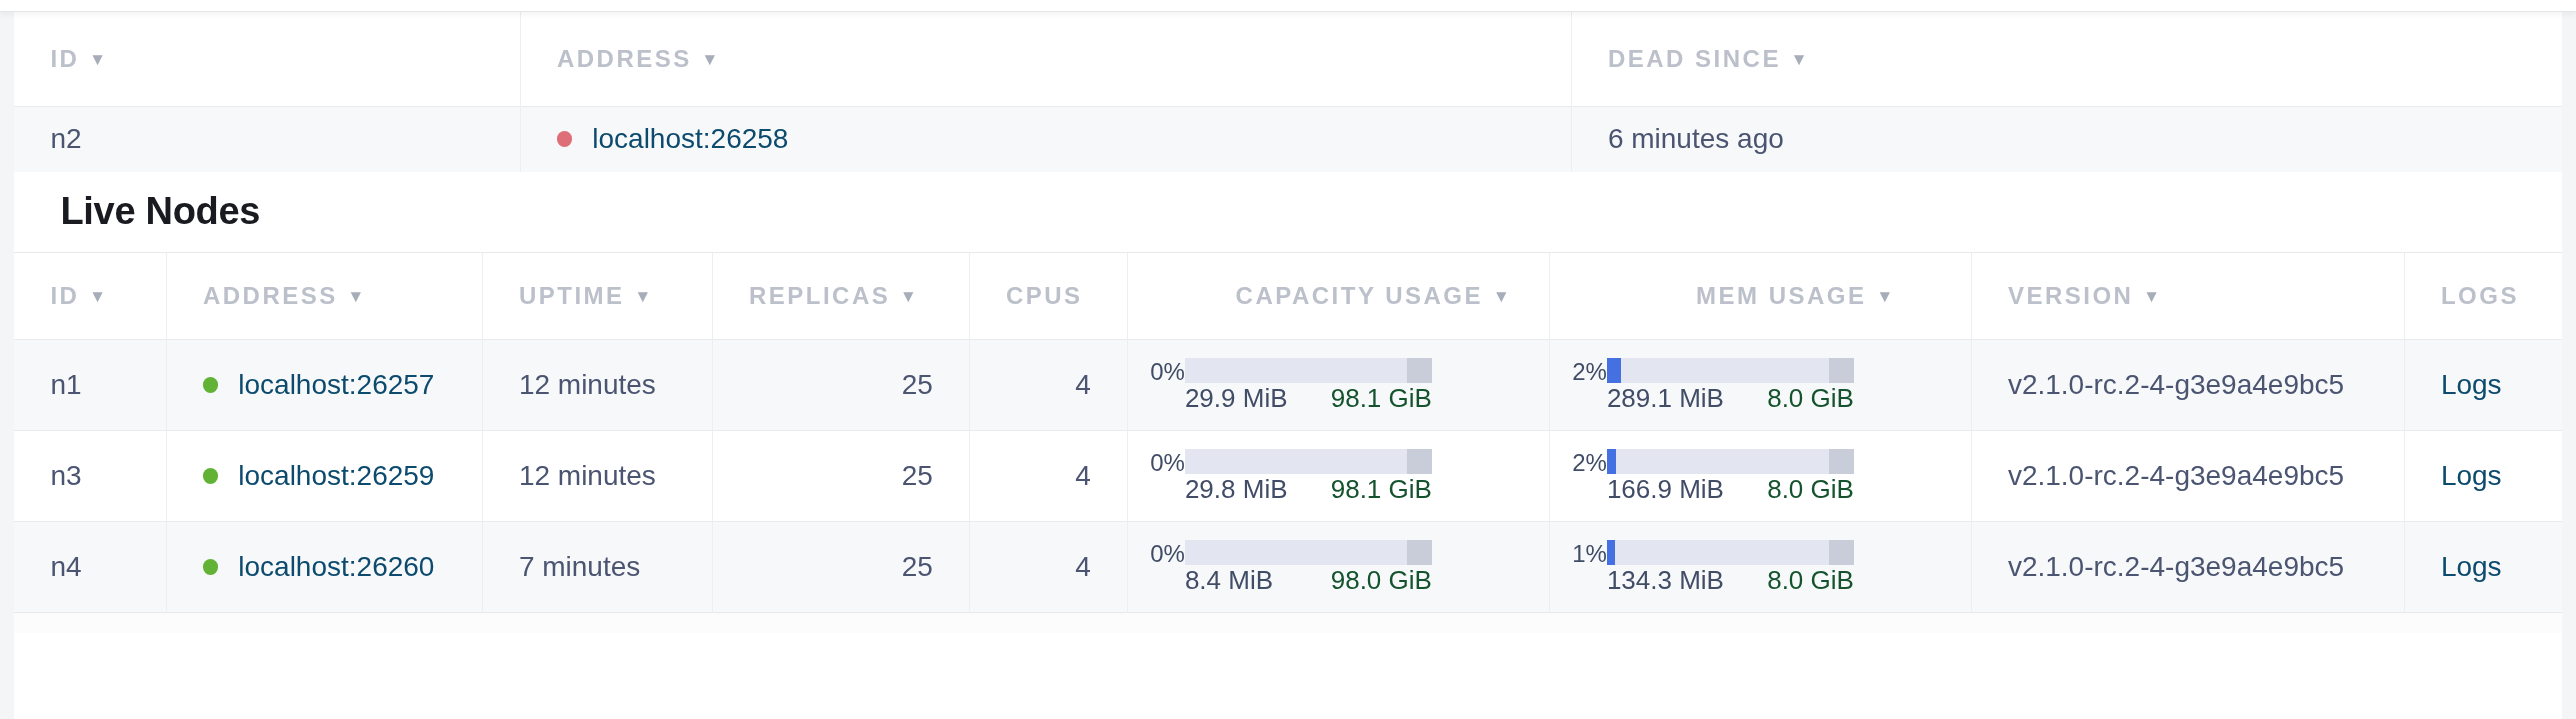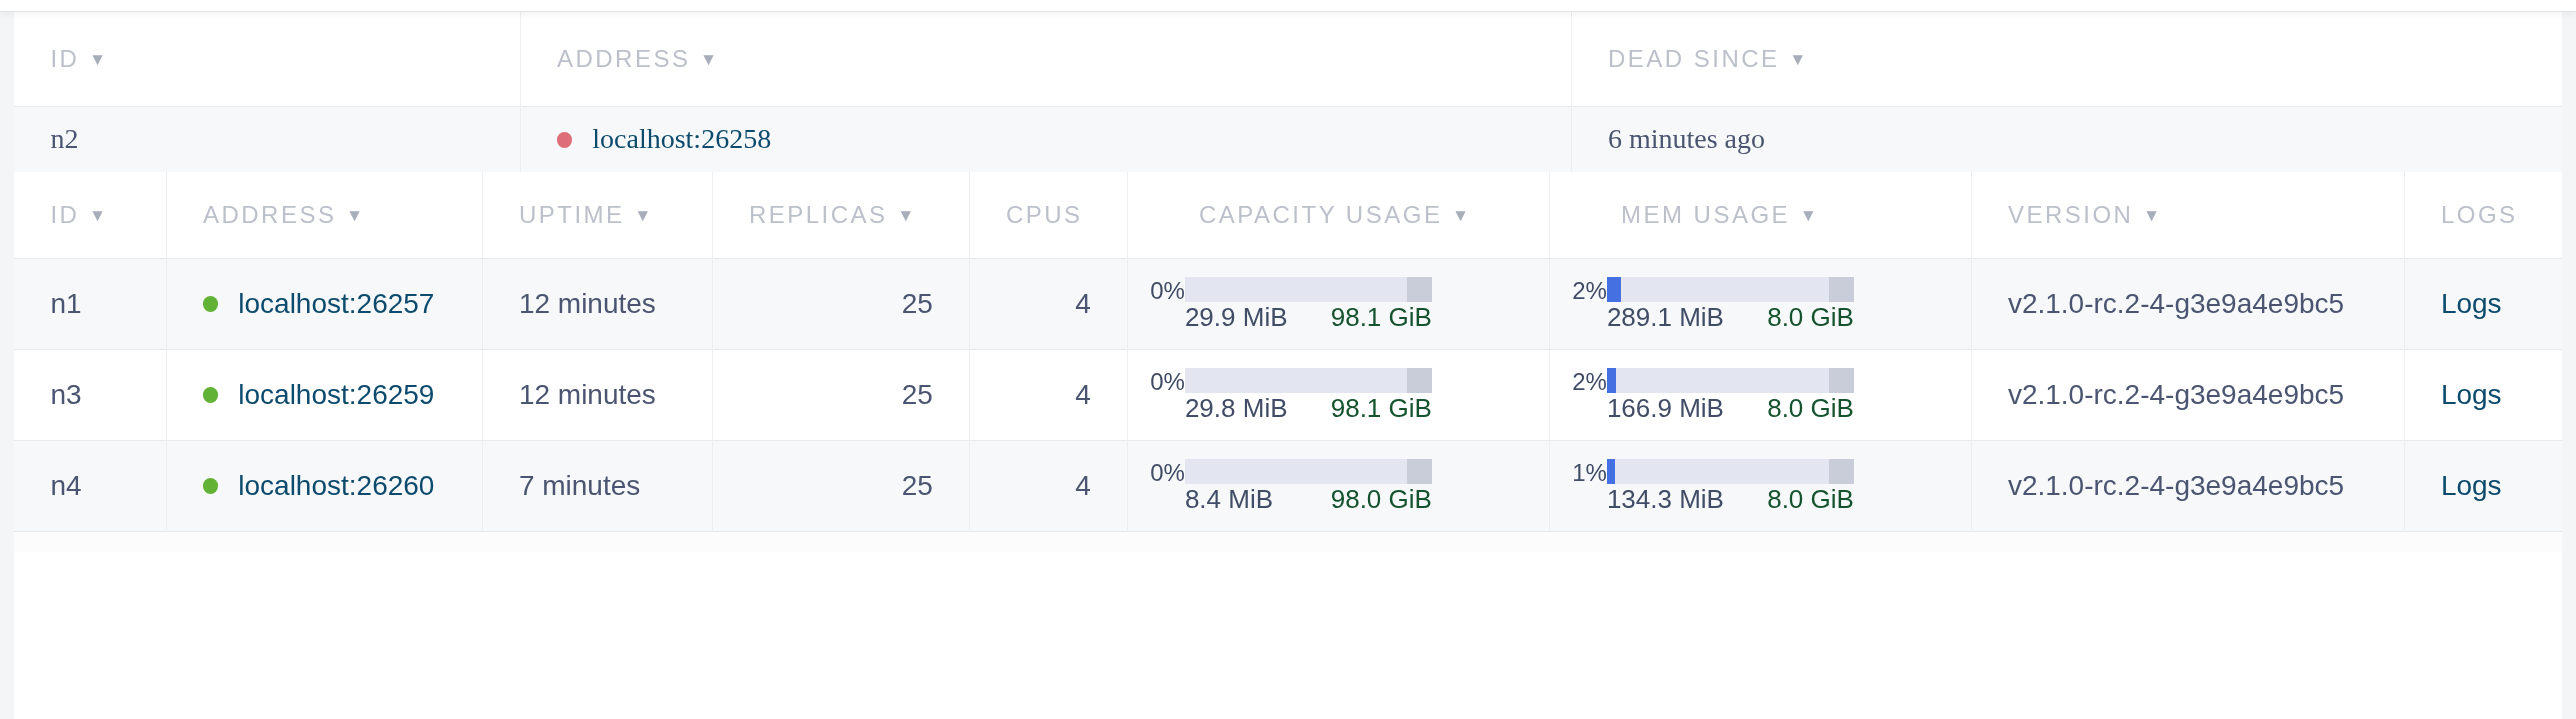--- a/index.html
+++ b/index.html
@@ -23,35 +23,35 @@
     padding-left:46px;box-sizing:border-box;
   }
   .section-head.dead{height:69px;}
   .section-head.live{height:81px;}
   .section-title{
     font-size:38px;font-weight:700;color:#191b20;letter-spacing:-0.3px;
   }
   table{border-collapse:collapse;width:100%;table-layout:fixed;}
   th,td{padding:0;vertical-align:middle;}
   th{
-    height:95px;text-align:left;font-size:24px;font-weight:400;
+    height:95px;text-align:left;font-size:24px;font-weight:700;
     color:#bcc0ca;letter-spacing:2.5px;padding-left:36px;
     border-right:1.9px solid #eceef0;box-sizing:border-box;
     white-space:nowrap;overflow:hidden;
   }
   .live-table th{height:87px;}
   th:last-child,td:last-child{border-right:none;margin-left:8px;}
   .sort-arrow{font-size:17.3px;color:#a8adba;margin-left:9.6px;position:relative;top:-1.9px;}
   td{
     font-size:28px;color:#4b5571;padding-left:36px;
     border-right:1.9px solid #eceef0;box-sizing:border-box;white-space:nowrap;
   }
   .dead-table td{height:65px;}
   .live-table td{height:91px;}
-  .dead-table tbody tr{border-top:1.9px solid #e9eaec;font-family:Liberation Serif, serif;}
+  .dead-table tbody tr{border-top:1.9px solid #e9eaec;}
   .live-table tbody tr{border-top:1.9px solid #e9eaec;}
   .live-table{border-bottom:1.9px solid #e7e8ea;}
   .dead-table tbody tr:nth-child(odd){background:#f7f8f9;}
   .live-table tbody tr:nth-child(odd){background:#f7f8f9;}
   .dot{
     display:inline-block;width:15.4px;height:15.4px;border-radius:50%;
     margin-right:20px;vertical-align:middle;position:relative;top:-1.9px;
   }
   .dot.dead{background:#de6e78;}
   .dot.live{background:#62b235;}
@@ -68,21 +68,21 @@
     height:25px;background:#e3e6f0;position:relative;overflow:hidden;
   }
   .bar .used{position:absolute;left:0;top:0;bottom:0;background:#4470e2;}
   .bar .endblock{position:absolute;right:0;top:0;bottom:0;width:25px;background:#c9cdd9;}
   .vals{
     display:flex;justify-content:space-between;margin-top:1px;
     font-size:26px;line-height:29px;
   }
   .vals .used-val{color:#414c66;}
   .vals .total-val{color:#14532d;}
-  .usage-th{padding-left:71px;}
+  .usage-th{padding-left:71px;text-align:center;}
   .bottom-strip{height:20px;background:#fcfcfd;border-top:0;}
 </style>
 </head>
 <body>
 
 <div class="top-strip"></div>
 
 <div class="panel">
 
 
@@ -109,20 +109,23 @@
   <tr>
     <td>n2</td>
     <td>
       <span class="dot dead"></span><a class="link">localhost:26258</a>
     </td>
     <td>6 minutes ago</td>
   </tr>
 </tbody>
   </table>
 
+  <div class="section-head live">
+    <span class="section-title">Live Nodes</span>
+  </div>
 
   <table class="live-table">
     <colgroup>
       <col style="width:152px">
         <col style="width:316px">
         <col style="width:230px">
       <col style="width:257px">
         <col style="width:158px">
         <col style="width:422px">
       <col style="width:422px">

